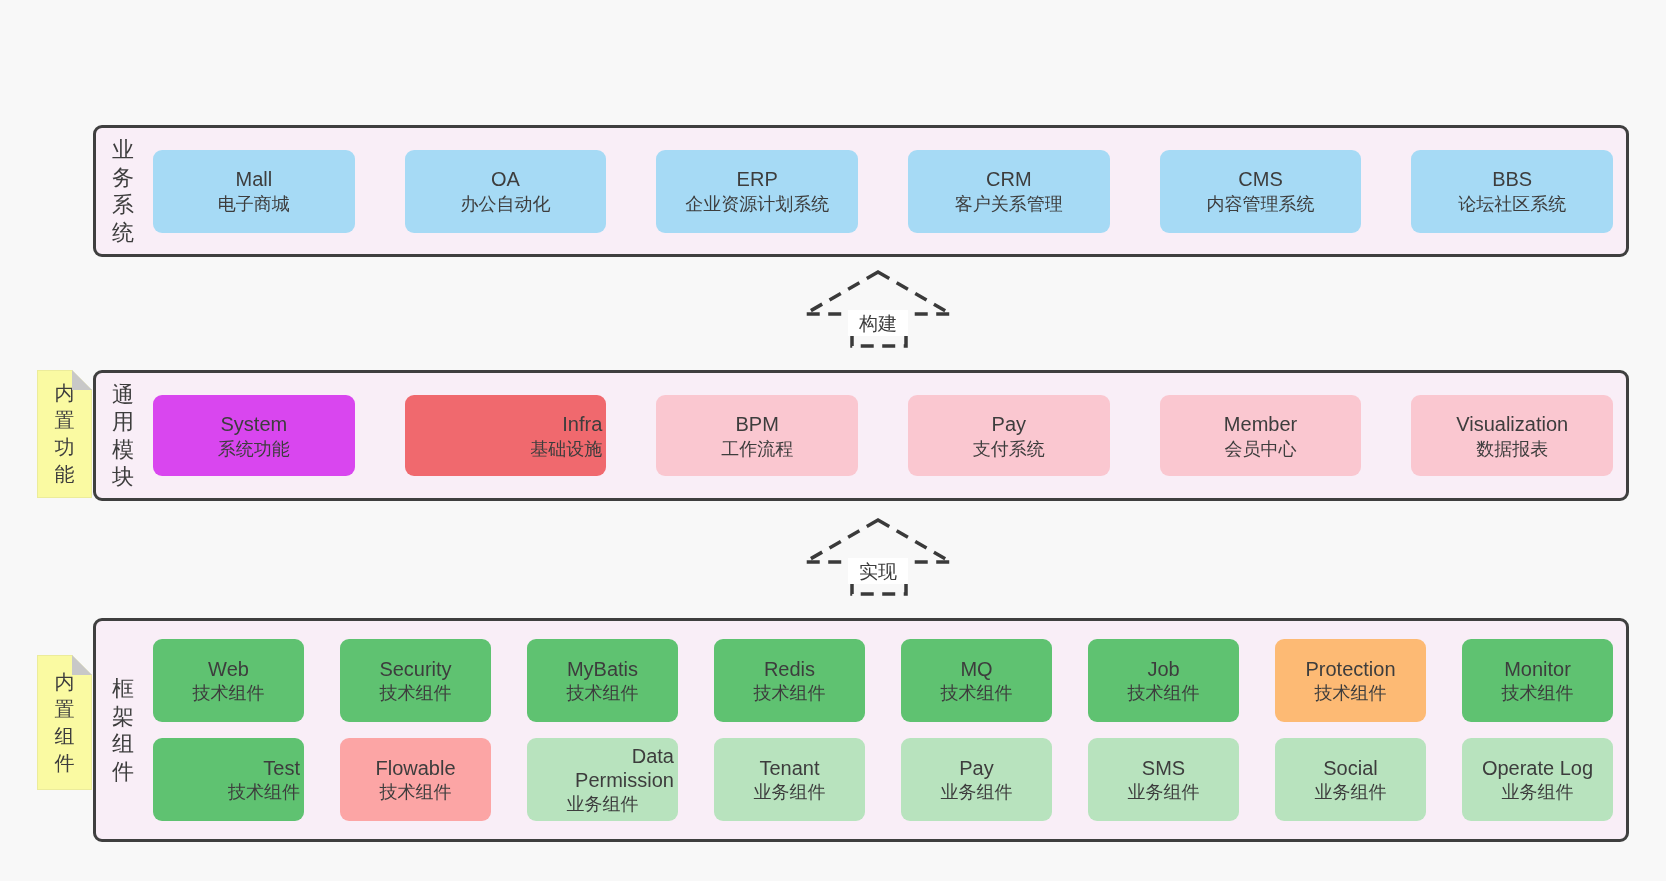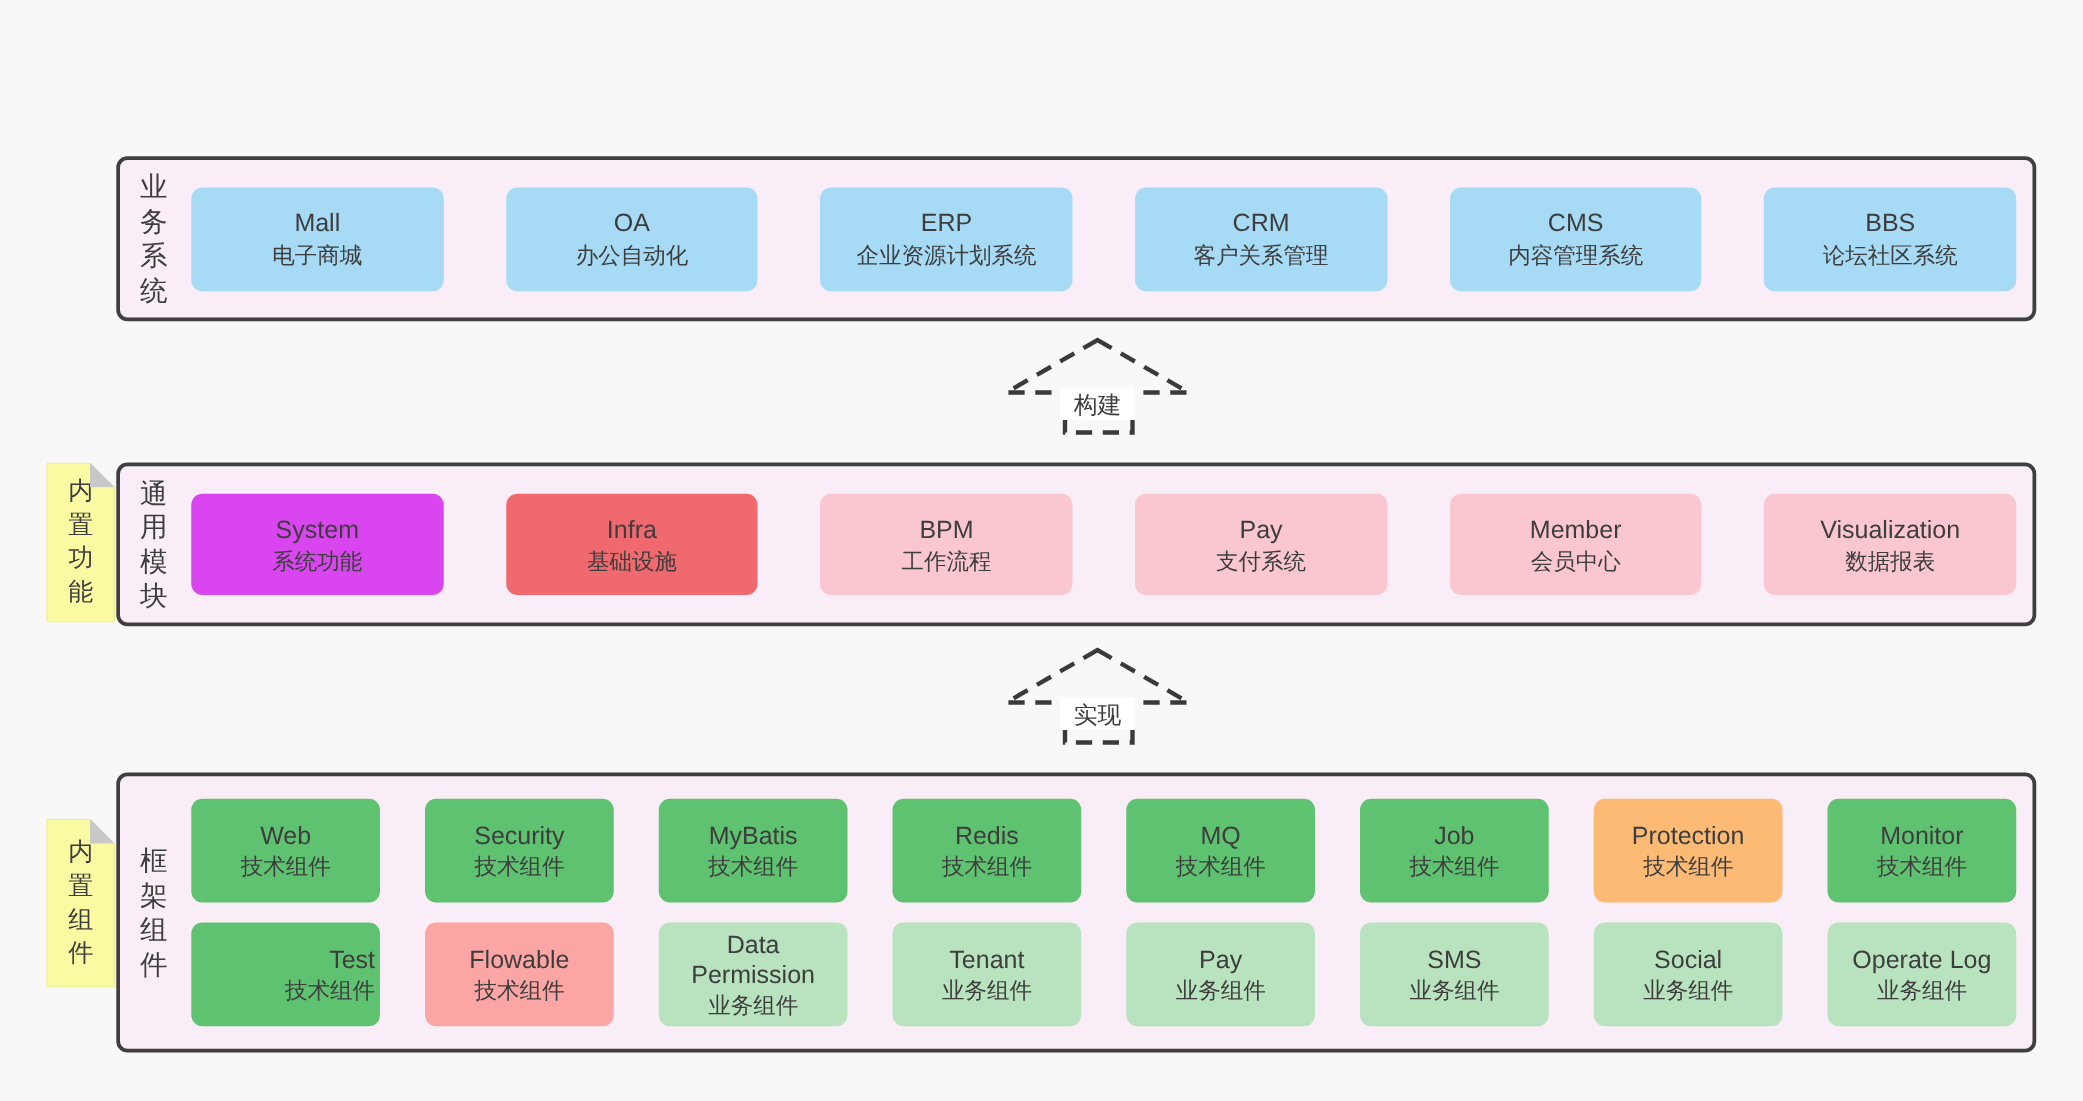--- a/index.html
+++ b/index.html
@@ -104,21 +104,21 @@
     <div class="side-label">通
 用
 模
 块</div>
     <div class="boxes">
       <div class="row row6">
         <div class="box h81" style="background-color: #d946ef;">
           <div class="t">System</div>
           <div class="s">系统功能</div>
         </div>
-        <div class="box h81" style="background-color: rgb(240, 105, 110);">
+        <div class="box h81" style="background-color: rgb(240, 105, 110); align-items: flex-end;">
           <div class="t">Infra</div>
           <div class="s">基础设施</div>
         </div>
         <div class="box h81" style="background-color: rgb(250, 199, 208);">
           <div class="t">BPM</div>
           <div class="s">工作流程</div>
         </div>
         <div class="box h81" style="background-color: rgb(250, 199, 208);">
           <div class="t">Pay</div>
           <div class="s">支付系统</div>
@@ -189,21 +189,21 @@
       </div>
       <div class="row row8">
         <div class="box h83" style="background-color: rgb(95, 194, 113); align-items: flex-end;">
           <div class="t">Test</div>
           <div class="s">技术组件</div>
         </div>
         <div class="box h83" style="background-color: #fca5a5;">
           <div class="t">Flowable</div>
           <div class="s">技术组件</div>
         </div>
-        <div class="box h83" style="background-color: rgb(184, 227, 190);">
+        <div class="box h83" style="background-color: rgb(184, 227, 190); text-align: right;">
           <div class="t">Data Permission</div>
           <div class="s">业务组件</div>
         </div>
         <div class="box h83" style="background-color: rgb(184, 227, 190);">
           <div class="t">Tenant</div>
           <div class="s">业务组件</div>
         </div>
         <div class="box h83" style="background-color: rgb(184, 227, 190);">
           <div class="t">Pay</div>
           <div class="s">业务组件</div>

